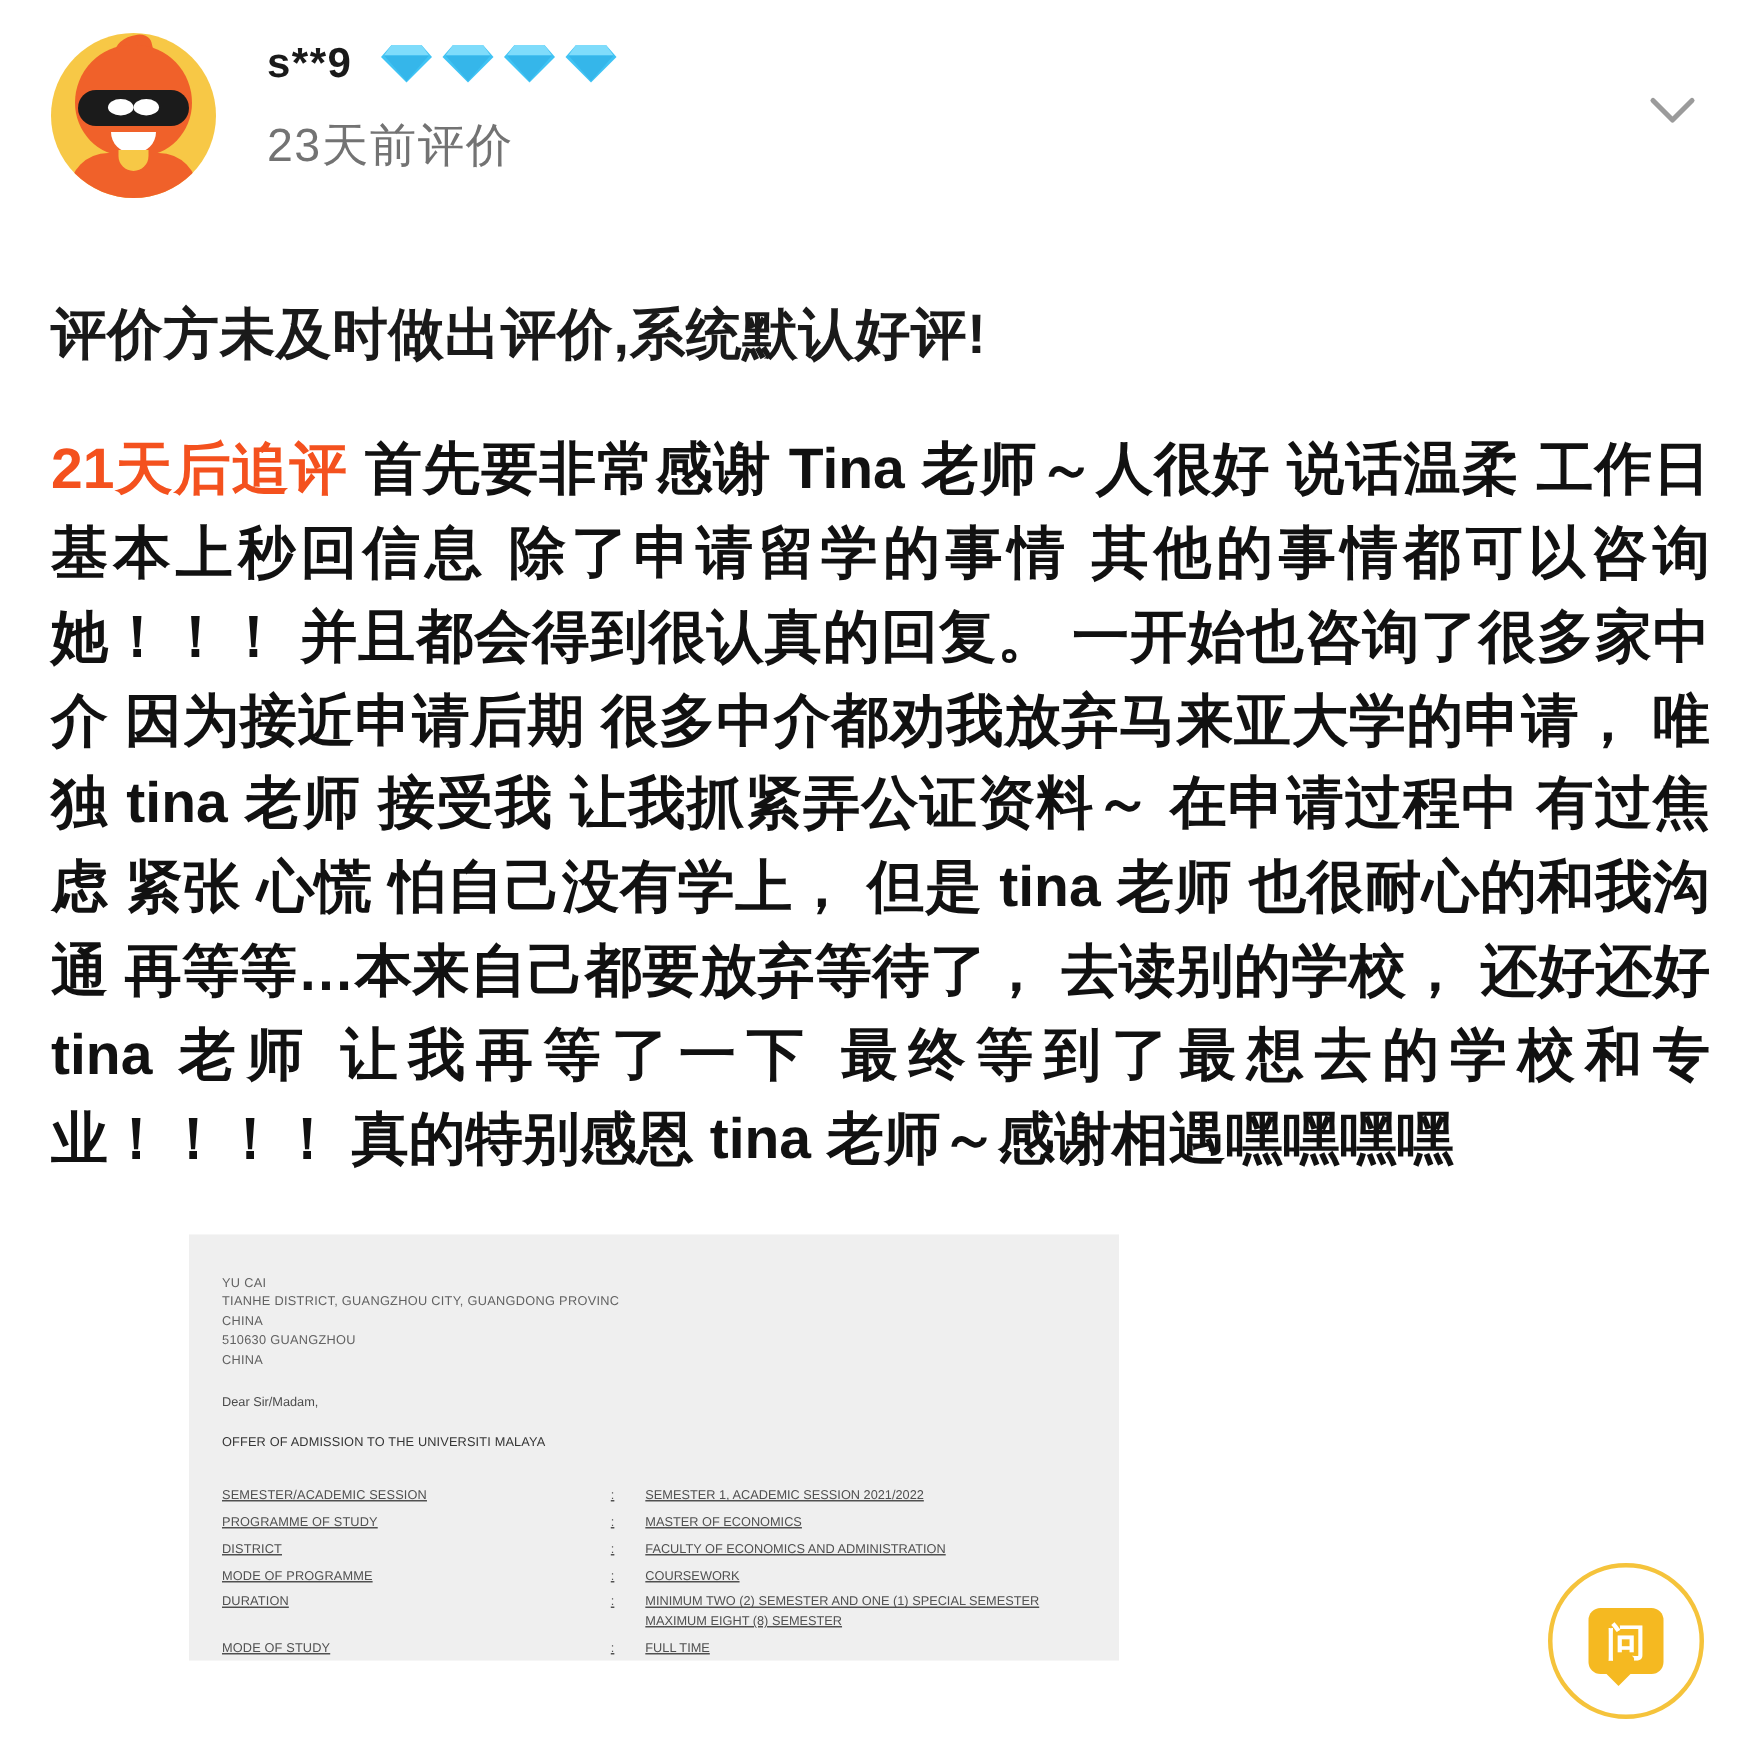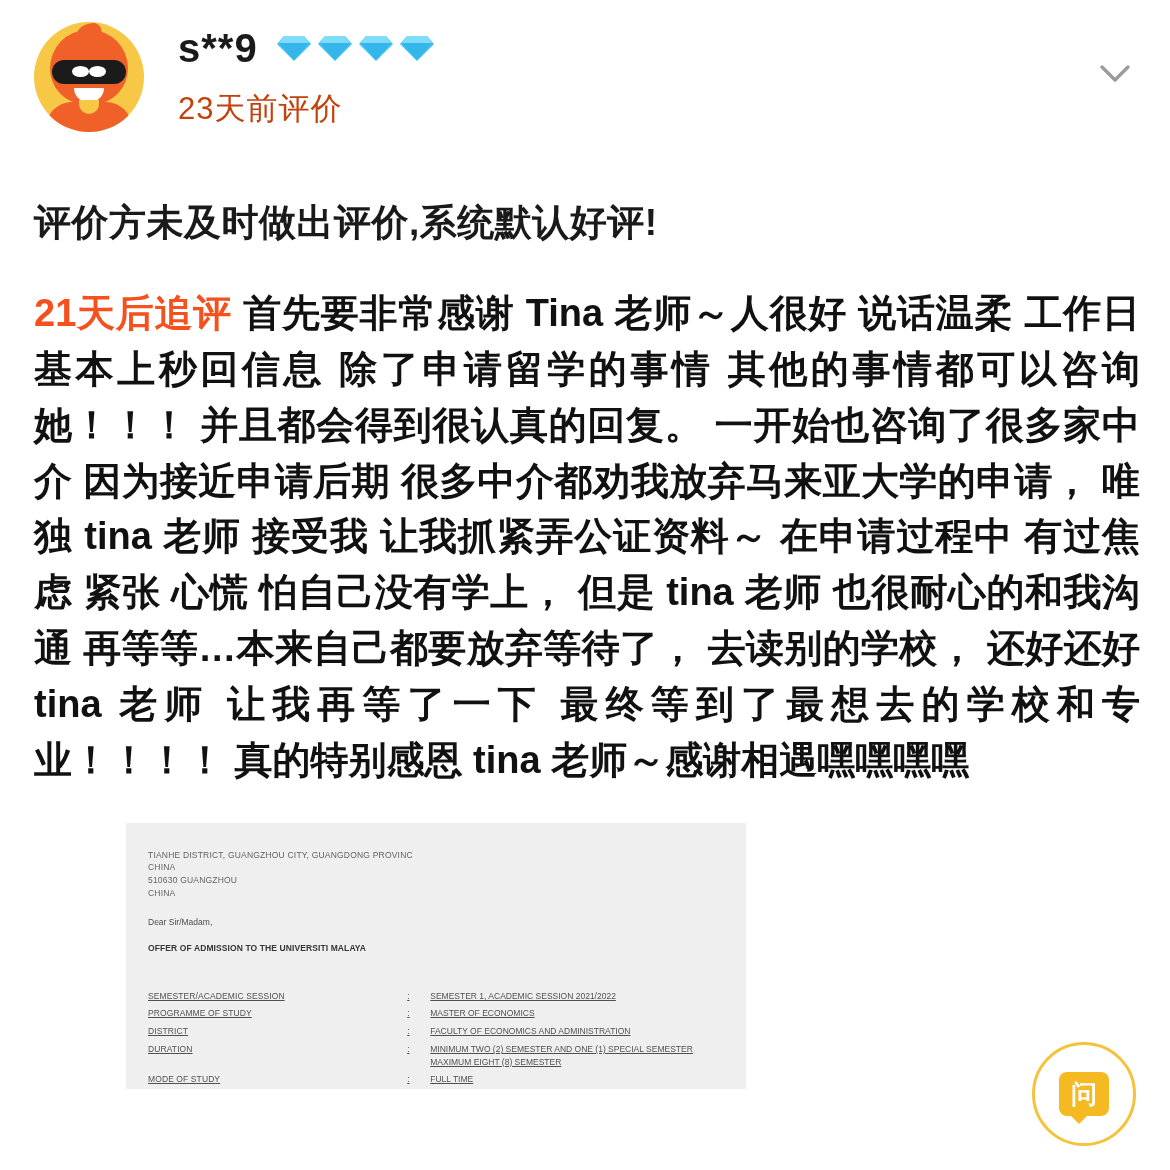--- a/index.html
+++ b/index.html
@@ -108,40 +108,40 @@
     flex: 1 1 auto;
     min-width: 0;
   }
   .name-row {
     display: flex;
     align-items: center;
     gap: 18px;
     margin-top: 6px;
   }
   .username {
-    font-size: 40px;
+    font-size: 28px;
     font-weight: bold;
     color: #1a1a1a;
     letter-spacing: 1px;
     line-height: 1;
   }
   .diamonds {
     display: flex;
     gap: 5px;
     align-items: center;
   }
   .diamond {
     width: 36px;
     height: 28px;
     flex: 0 0 auto;
   }
   .review-time {
     margin-top: 20px;
     font-size: 31px;
-    color: #c2410c;
+    color: #737373;
     letter-spacing: 1px;
   }
   .chevron {
     flex: 0 0 auto;
     margin-top: 24px;
     width: 54px;
     height: 54px;
     cursor: pointer;
   }
 
@@ -182,23 +182,23 @@
     font-size: 8.5px;
     line-height: 1.5;
     padding: 26px 22px 0 22px;
     font-family: "Liberation Sans", sans-serif;
     filter: contrast(0.88);
   }
   .doc .addr { margin-bottom: 16px; }
   .doc .addr div { letter-spacing: 0.2px; }
   .doc .salute { margin-bottom: 14px; color: #444; }
   .doc .subject {
-    font-weight: bold;
+    font-weight: normal;
     color: #2b2b2b;
-    margin-bottom: 32px;
+    margin-bottom: 20px;
     letter-spacing: 0.1px;
   }
   .doc .para { margin-bottom: 18px; color: #4a4a4a; }
   .doc table {
     border-collapse: collapse;
     width: 100%;
     font-size: 8.5px;
     color: #4a4a4a;
     text-decoration: underline;
   }
@@ -301,20 +301,21 @@
 <div class="review-body">
   <div class="first-line">评价方未及时做出评价,系统默认好评!</div>
 
   <div class="followup">
     <span class="followup-tag">21天后追评</span><span> 首先要非常感谢 Tina 老师～人很好 说话温柔 工作日基本上秒回信息 除了申请留学的事情  其他的事情都可以咨询她！！！ 并且都会得到很认真的回复。 一开始也咨询了很多家中介 因为接近申请后期 很多中介都劝我放弃马来亚大学的申请， 唯独 tina 老师 接受我 让我抓紧弄公证资料～ 在申请过程中 有过焦虑 紧张 心慌 怕自己没有学上， 但是 tina 老师 也很耐心的和我沟通 再等等…本来自己都要放弃等待了， 去读别的学校， 还好还好 tina 老师 让我再等了一下 最终等到了最想去的学校和专业！！！！ 真的特别感恩 tina 老师～感谢相遇嘿嘿嘿嘿</span>
   </div>
 
   <div class="doc-wrap">
     <div class="doc">
       <div class="addr">
+        <div>YU CAI</div>
         <div>TIANHE DISTRICT, GUANGZHOU CITY, GUANGDONG PROVINC</div>
         <div>CHINA</div>
         <div>510630 GUANGZHOU</div>
         <div>CHINA</div>
       </div>
       <div class="salute">Dear Sir/Madam,</div>
       <div class="subject">OFFER OF ADMISSION TO THE UNIVERSITI MALAYA</div>
       <table>
         <tbody>
             <tr>
@@ -326,20 +327,25 @@
           <td class="k">PROGRAMME OF STUDY</td>
           <td class="c">:</td>
           <td class="v">MASTER OF ECONOMICS</td>
         </tr>
         <tr>
           <td class="k">DISTRICT</td>
           <td class="c">:</td>
           <td class="v">FACULTY OF ECONOMICS AND ADMINISTRATION</td>
         </tr>
         <tr>
+          <td class="k">MODE OF PROGRAMME</td>
+          <td class="c">:</td>
+          <td class="v">COURSEWORK</td>
+        </tr>
+        <tr>
           <td class="k">DURATION</td>
           <td class="c">:</td>
           <td class="v">MINIMUM TWO (2) SEMESTER AND ONE (1) SPECIAL SEMESTER MAXIMUM EIGHT (8) SEMESTER</td>
         </tr>
         <tr>
           <td class="k">MODE OF STUDY</td>
           <td class="c">:</td>
           <td class="v">FULL TIME</td>
         </tr>
       </tbody>

